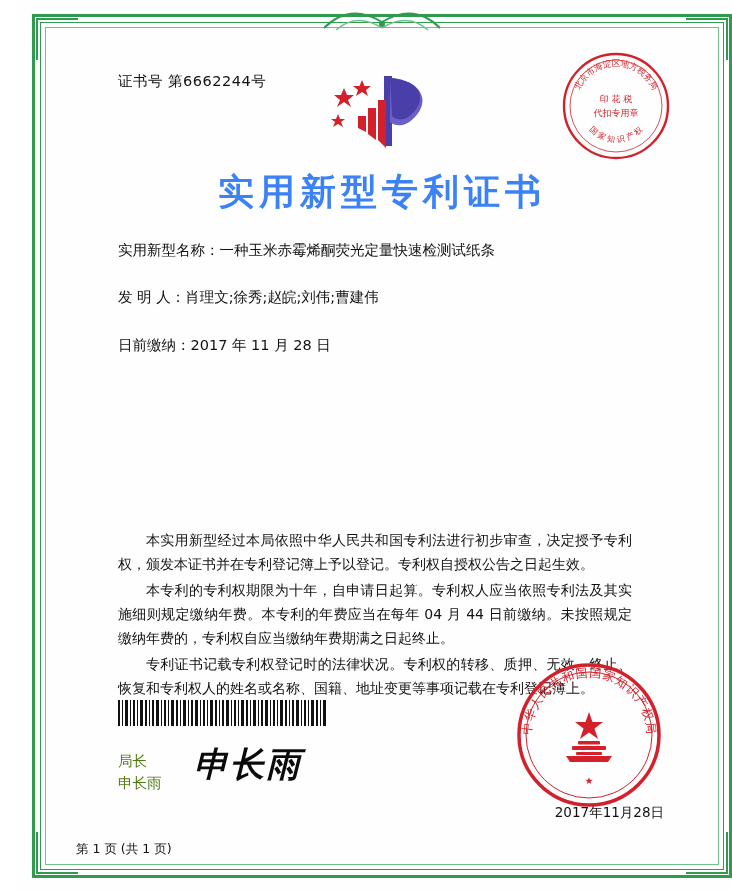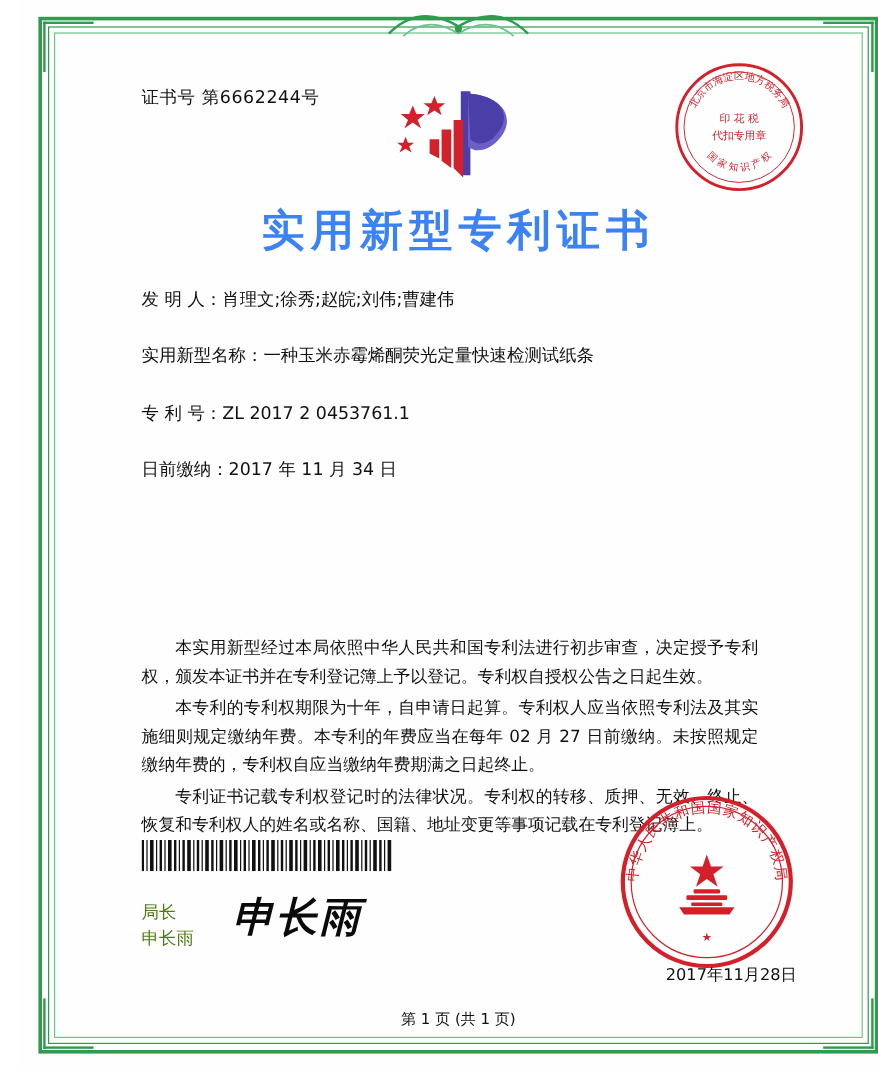--- a/index.html
+++ b/index.html
@@ -165,21 +165,20 @@
     width: 160px;
     text-align: right;
     font-size: 13.5px;
     color: #111;
   }
 
   .footer {
     position: absolute;
     left: 0; bottom: -8px;
     width: 612px;
-    text-align: center;
     font-size: 12.5px;
     color: #111;
     margin-top: 12px;
   }
 </style>
 </head>
 <body>
 
 <div class="page">
 
@@ -228,36 +227,33 @@
         <textPath href="#arcBot" startOffset="50%" text-anchor="middle">国 家 知 识 产 权</textPath>
       </text>
       <text x="56" y="52" font-size="9" fill="#d4202a" text-anchor="middle" font-family="'DejaVu Sans', sans-serif">印 花 税</text>
       <text x="56" y="66" font-size="9" fill="#d4202a" text-anchor="middle" font-family="'DejaVu Sans', sans-serif">代扣专用章</text>
     </svg>
 
     <div class="title">实用新型专利证书</div>
 
     <div class="fields">
       <div class="field">
+        <span class="lbl">实用新型名称：</span><span class="val">一种玉米赤霉烯酮荧光定量快速检测试纸条</span>
+      </div>
+      <div class="field">
         <span class="lbl">发 明 人：</span><span class="val">肖理文;徐秀;赵皖;刘伟;曹建伟</span>
       </div>
       <div class="field">
-        <span class="lbl">实用新型名称：</span><span class="val">一种玉米赤霉烯酮荧光定量快速检测试纸条</span>
-      </div>
-      <div class="field">
-        <span class="lbl">专 利 号：</span><span class="val">ZL 2017 2 0453761.1</span>
-      </div>
-      <div class="field">
-        <span class="lbl">日前缴纳：</span><span class="val">2017 年 11 月 34 日</span>
+        <span class="lbl">日前缴纳：</span><span class="val">2017 年 11 月 28 日</span>
       </div>
     </div>
 
     <div class="paras">
       <p>本实用新型经过本局依照中华人民共和国专利法进行初步审查，决定授予专利权，颁发本证书并在专利登记簿上予以登记。专利权自授权公告之日起生效。</p>
-      <p>本专利的专利权期限为十年，自申请日起算。专利权人应当依照专利法及其实施细则规定缴纳年费。本专利的年费应当在每年 02 月 27 日前缴纳。未按照规定缴纳年费的，专利权自应当缴纳年费期满之日起终止。</p>
+      <p>本专利的专利权期限为十年，自申请日起算。专利权人应当依照专利法及其实施细则规定缴纳年费。本专利的年费应当在每年 04 月 44 日前缴纳。未按照规定缴纳年费的，专利权自应当缴纳年费期满之日起终止。</p>
       <p>专利证书记载专利权登记时的法律状况。专利权的转移、质押、无效、终止、恢复和专利权人的姓名或名称、国籍、地址变更等事项记载在专利登记簿上。</p>
     </div>
 
     <svg class="barcode" viewBox="0 0 210 26" preserveAspectRatio="none">
       <g fill="#111">
         <rect x="0" y="0" width="2" height="26"></rect>
           <rect x="4" y="0" width="1" height="26"></rect>
         <rect x="7" y="0" width="3" height="26"></rect>
           <rect x="12" y="0" width="1" height="26"></rect>
         <rect x="15" y="0" width="2" height="26"></rect>

